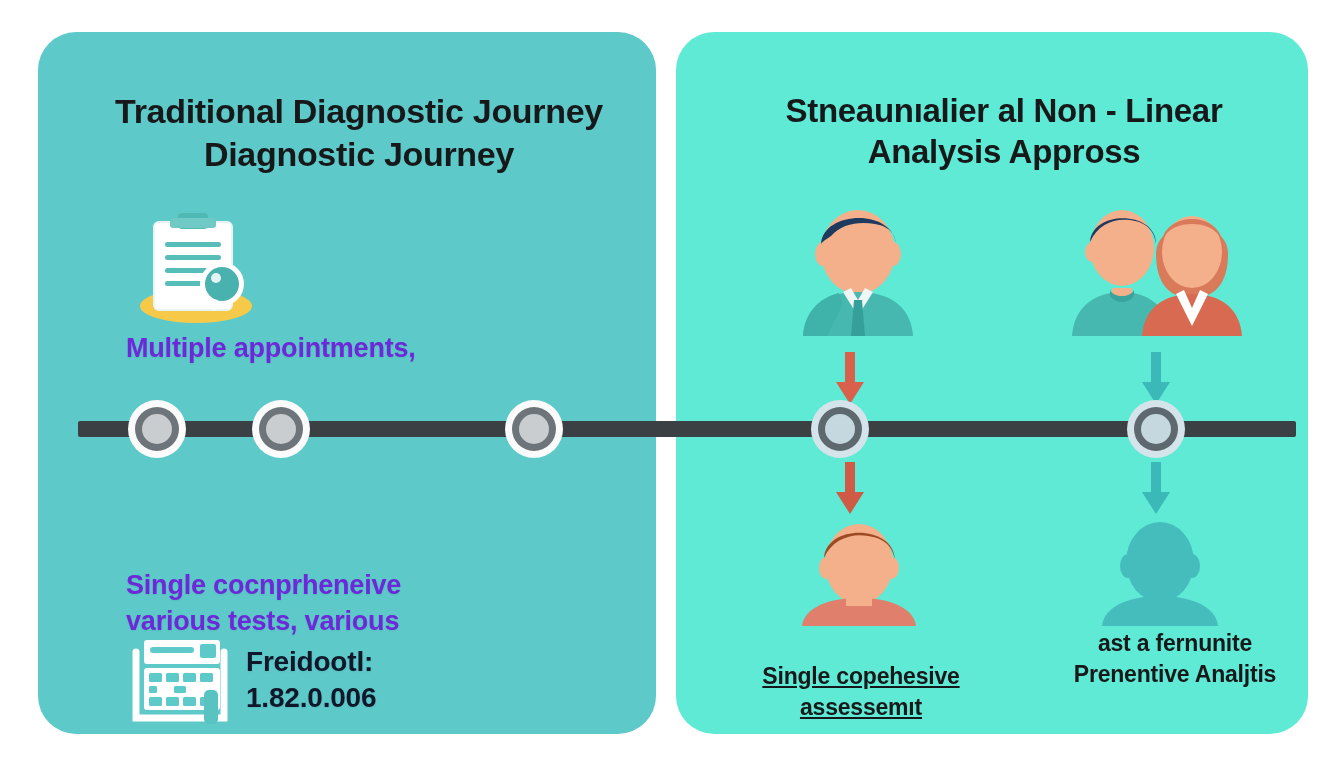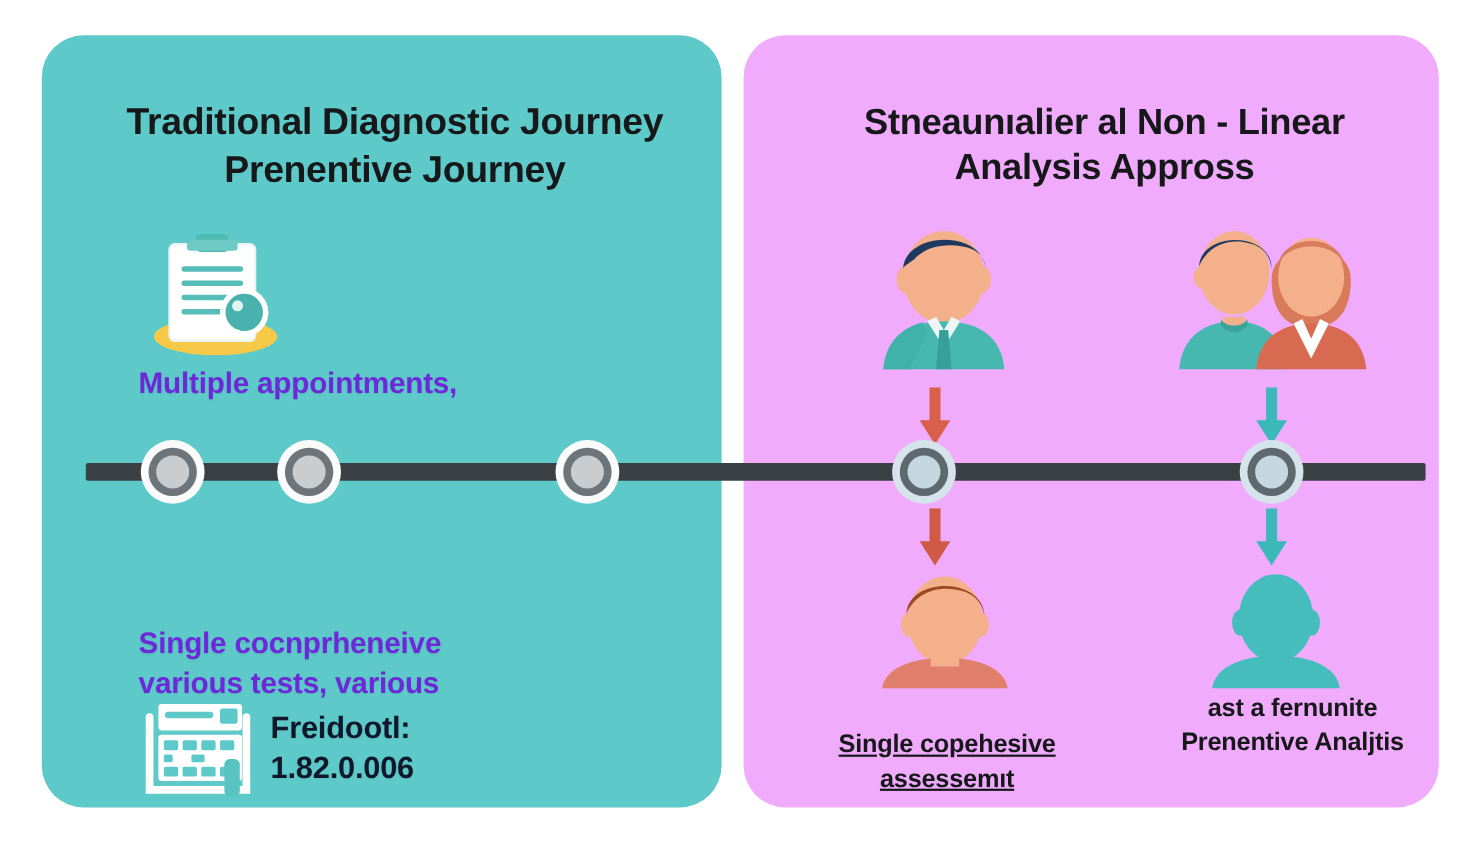--- a/index.html
+++ b/index.html
@@ -32,21 +32,21 @@
     overflow: hidden;
   }
   #panel-left {
     left: 38px;
     width: 618px;
     background: #5ec9c9;
   }
   #panel-right {
     left: 676px;
     width: 632px;
-    background: #f0abfc;
+    background: #5eead4;
   }
 
   
   .panel-title {
     position: absolute;
     left: 0;
     right: 0;
     text-align: center;
     font-weight: bold;
     font-size: 34px;
@@ -182,21 +182,21 @@
 </style>
 </head>
 <body>
 
 <div id="canvas">
 
   <div class="panel" id="panel-left">
 
     <div class="panel-title" id="title-left">
       <span class="title-line">Traditional Diagnostic Journey</span>
-      <span class="title-line">Prenentive Journey</span>
+      <span class="title-line">Diagnostic Journey</span>
     </div>
 
     <div id="clipboard-icon">
       <svg viewBox="0 0 130 118" width="130" height="118" aria-hidden="true">
         <ellipse cx="66" cy="98" rx="56" ry="17" fill="#f7c948"></ellipse>
         <rect x="24" y="14" width="78" height="88" rx="5" fill="#ffffff"></rect>
         <rect x="24" y="14" width="78" height="88" rx="5" fill="none" stroke="#e8f4f4" stroke-width="2"></rect>
         <rect x="48" y="5" width="30" height="16" rx="4" fill="#4fb9b4"></rect>
         <rect x="40" y="10" width="46" height="10" rx="3" fill="#6fc9c4"></rect>
         <rect x="35" y="34" width="56" height="5" rx="2.5" fill="#56bdb8"></rect>

